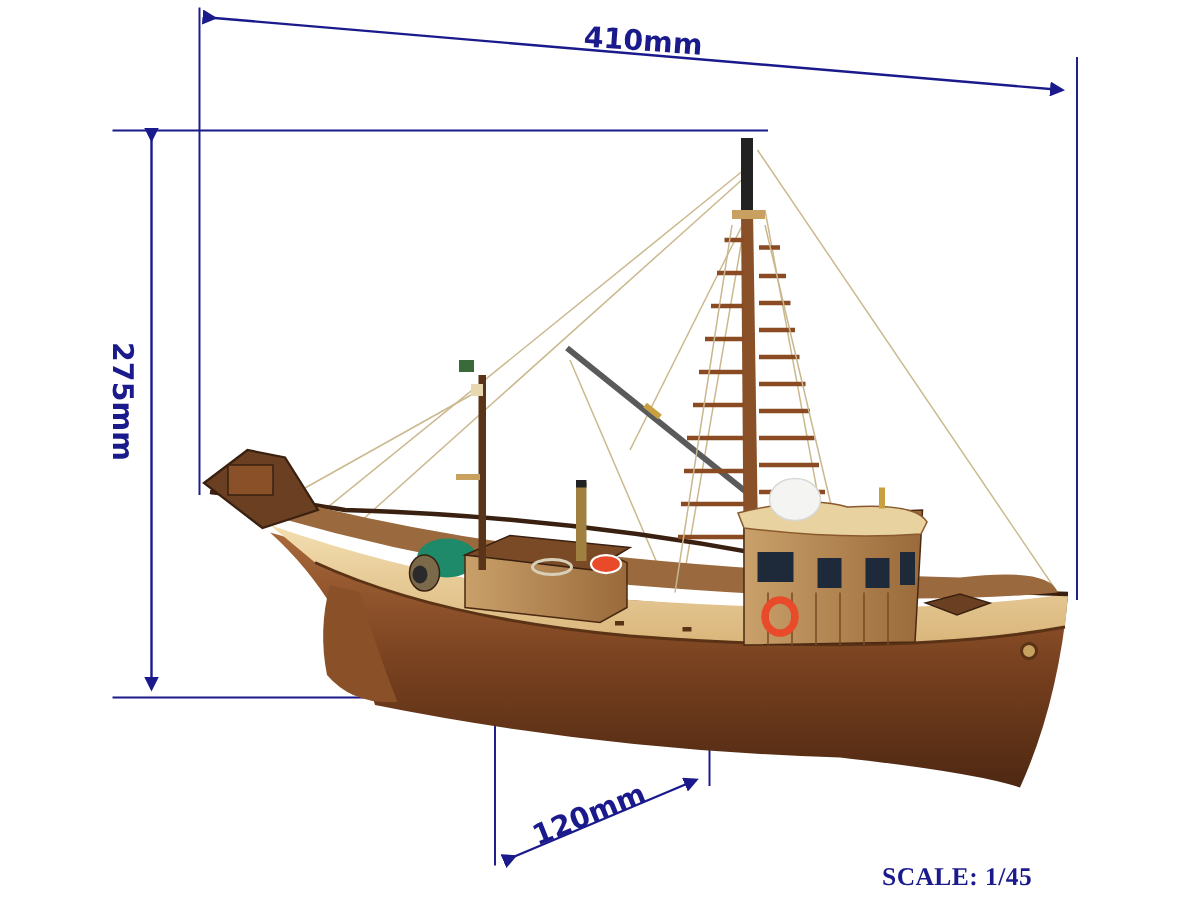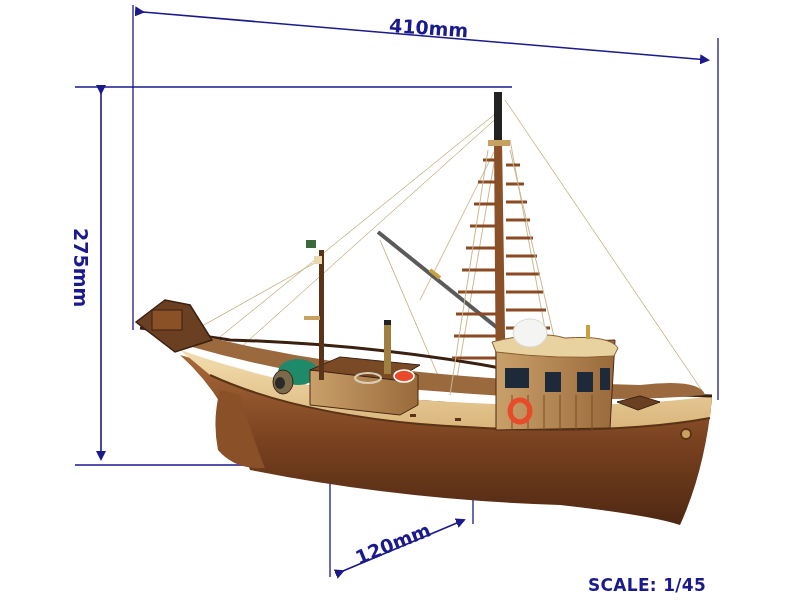--- a/index.html
+++ b/index.html
@@ -2,21 +2,21 @@
 <html><head>
   <meta charset="utf-8">
   <style>
     html, body { margin: 0; padding: 0; background: #ffffff; }
     body { width: 800px; height: 600px; position: relative; overflow: hidden; font-family: "DejaVu Sans", sans-serif; }
     .stage { position: absolute; left: 0; top: 0; width: 800px; height: 600px; }
     .label { position: absolute; color: #1a1a8c; font-family: "DejaVu Sans", sans-serif; font-weight: 600; white-space: nowrap; }
     .len-label { left: 390px; top: 14px; font-size: 19px; transform: rotate(4deg); transform-origin: left top; }
     .height-label { left: 92px; top: 228px; font-size: 19px; transform: rotate(90deg); transform-origin: left top; }
     .beam-label { left: 352px; top: 548px; font-size: 19px; transform: rotate(-22deg); transform-origin: left top; }
-    .scale-label { left: 588px; top: 575px; font-size: 17px; font-weight: 700; letter-spacing: 0.3px; }
+    .scale-label { left: 588px; top: 575px; font-size: 17px; font-weight: 700; letter-spacing: 0.3px; font-family: Liberation Serif, serif; }
   </style>
 </head>
 <body>
 
 <div class="stage">
   <svg width="800" height="600" viewBox="0 0 800 600">
     <defs>
       <marker id="arrowhead" markerWidth="10" markerHeight="10" refX="8" refY="5" orient="auto" markerUnits="userSpaceOnUse">
         <path d="M0,0 L10,5 L0,10 z" fill="#1a1a8c"></path>
       </marker>

